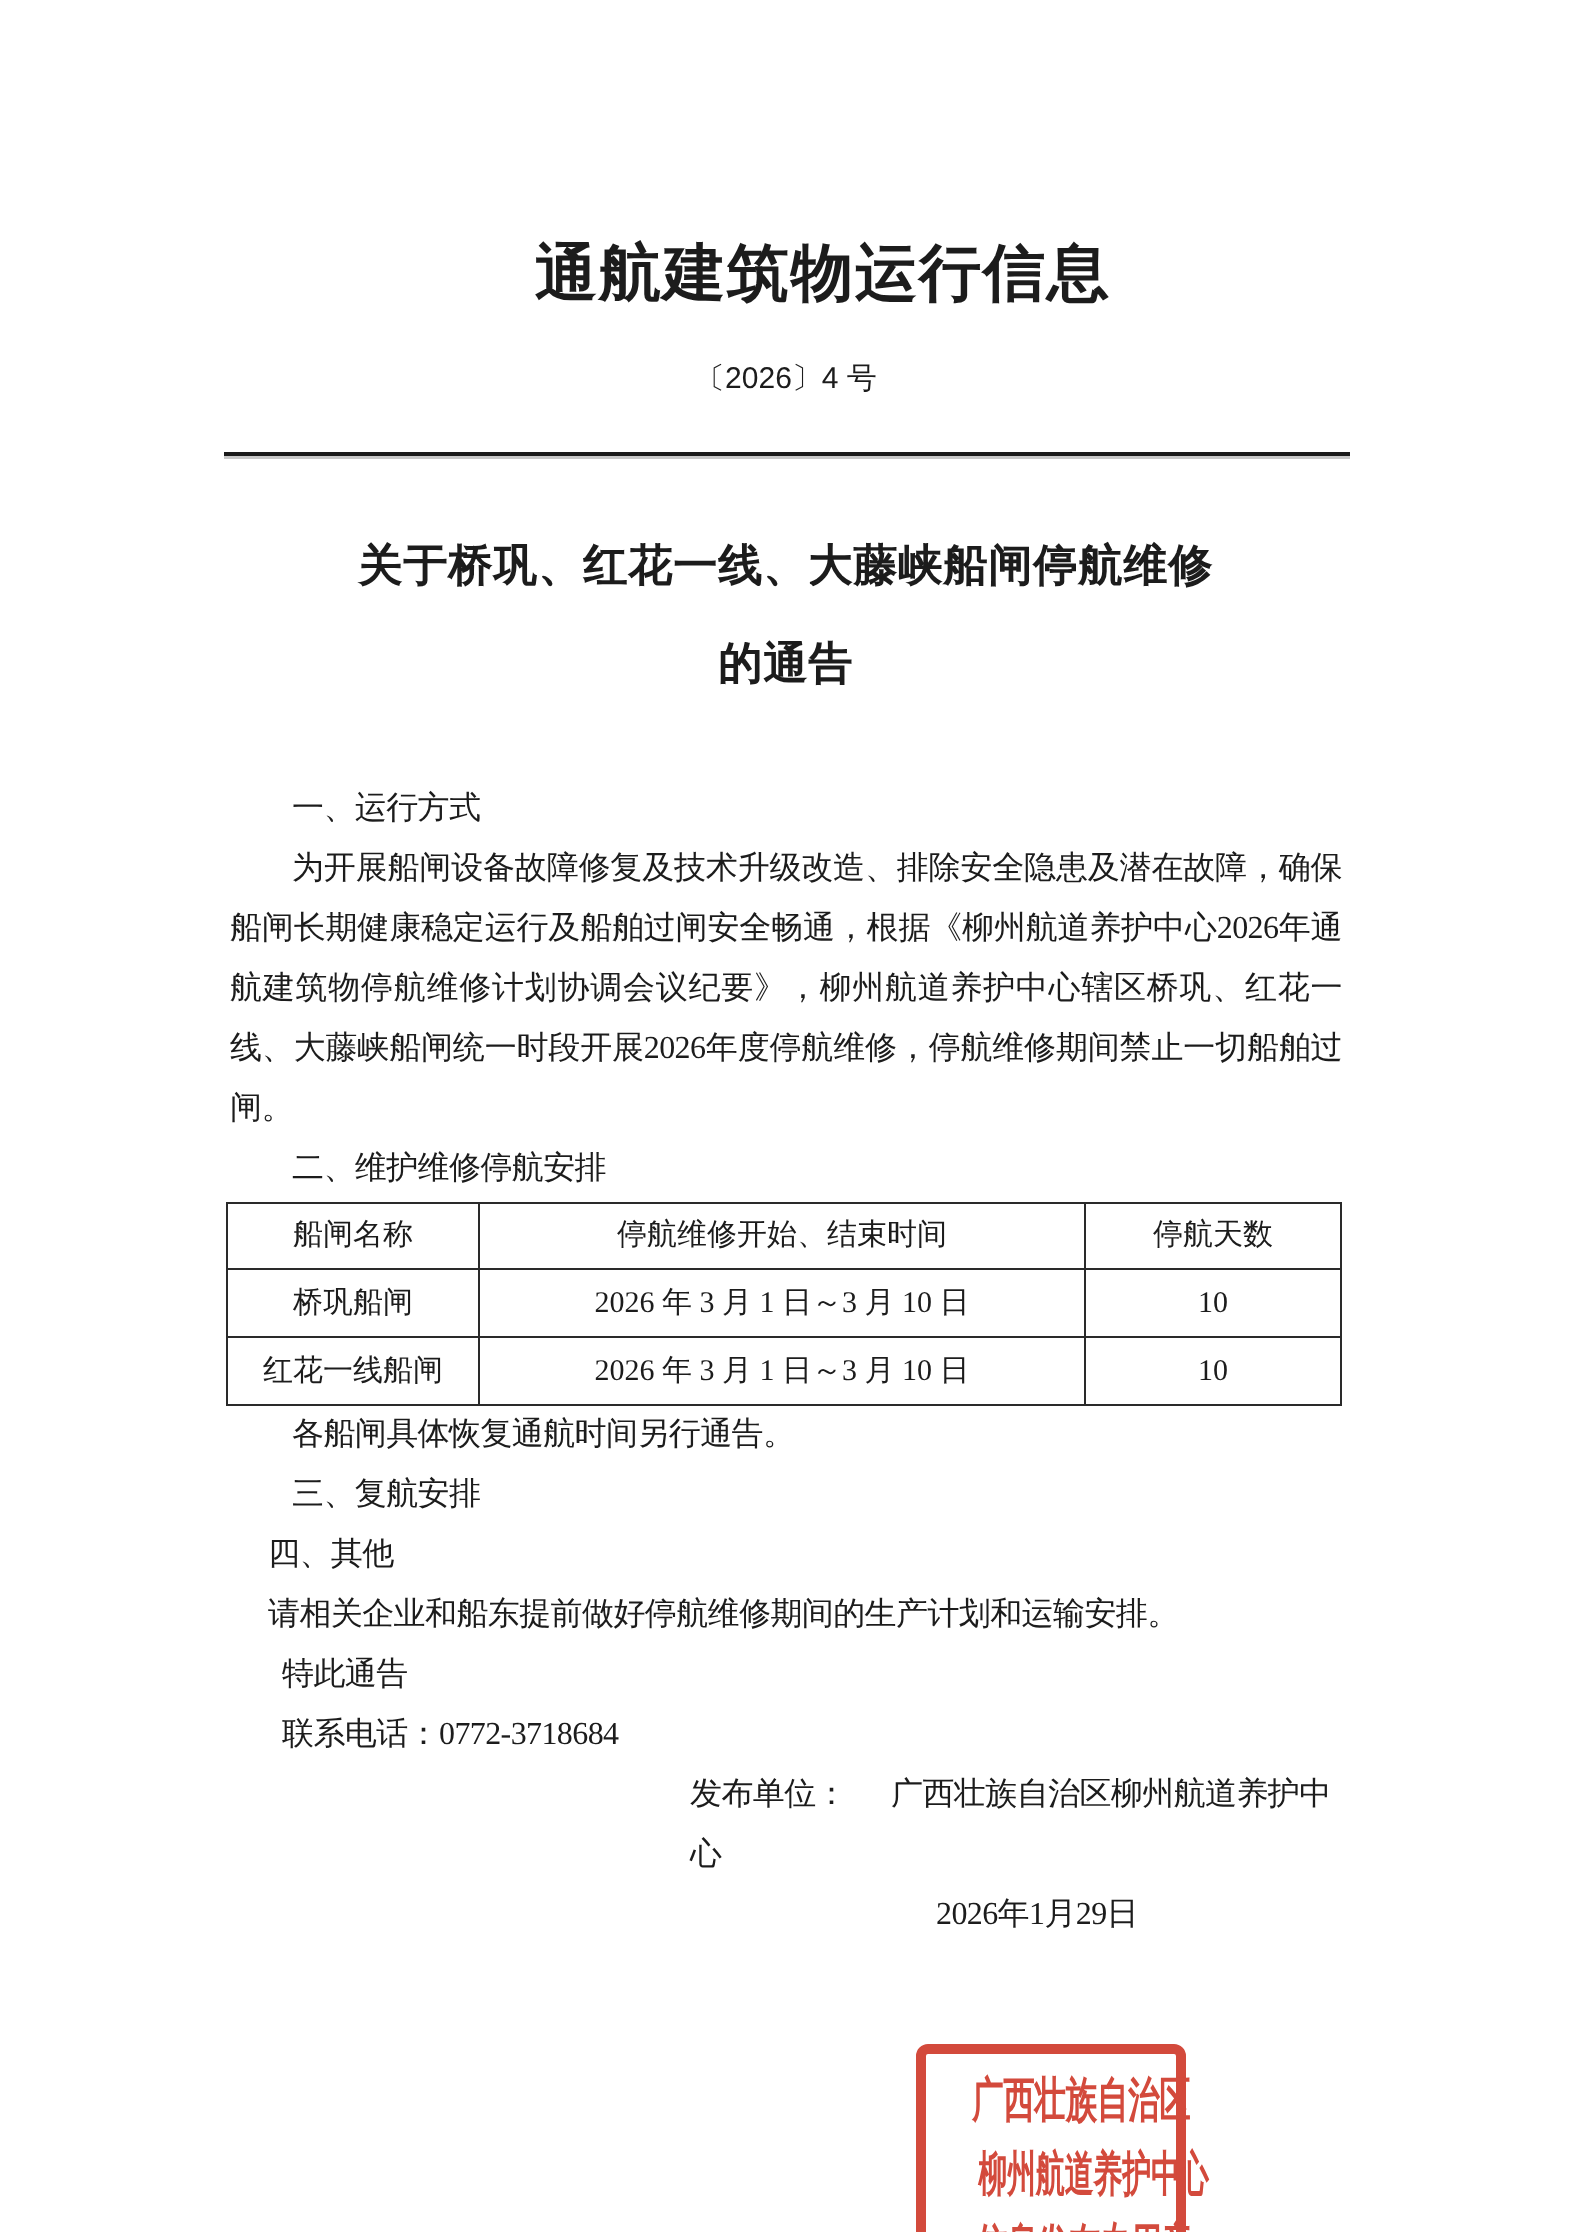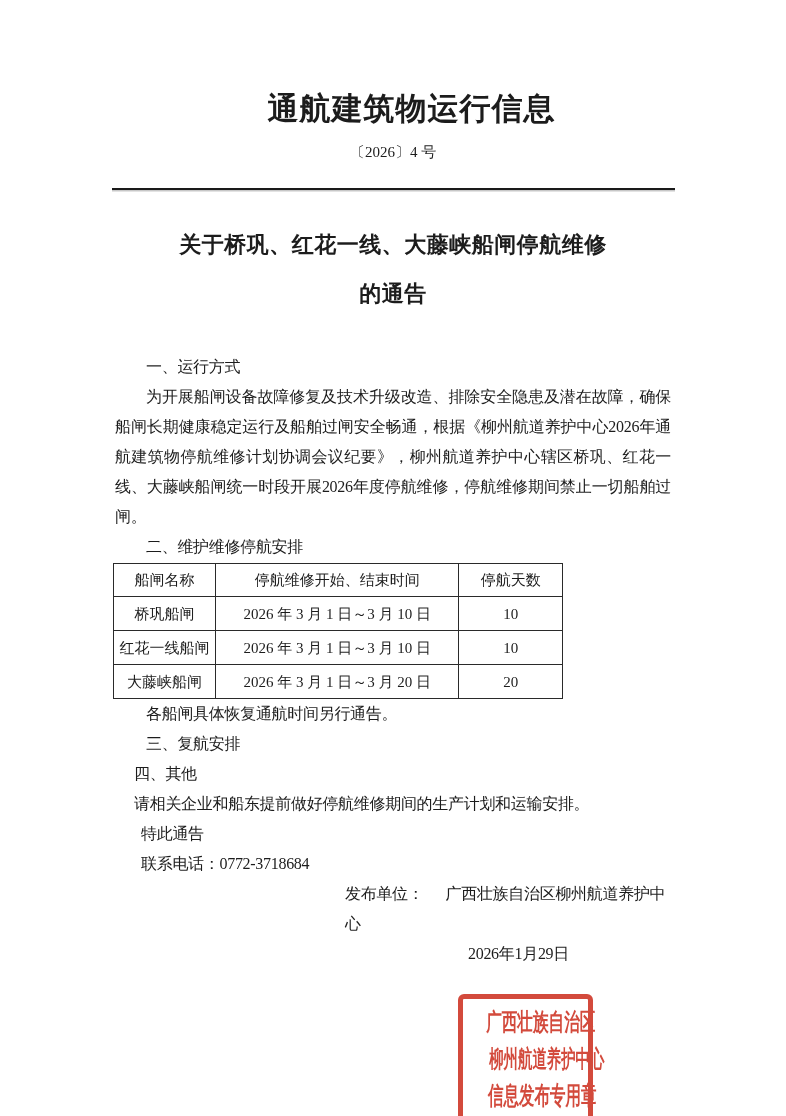--- a/index.html
+++ b/index.html
@@ -4,26 +4,26 @@
 <style>
   html,body{margin:0;padding:0;}
   body{
     width:786px;height:1116px;background:#ffffff;
     font-family:"Liberation Serif","DejaVu Serif",serif;
     color:#1c1c1c;position:relative;overflow:hidden;
   }
   .page{position:relative;width:786px;height:1116px;background:#fff;}
 
   .header-title{
-    margin:88px 0 0 0;text-align:center;
+    margin:116px 0 0 0;text-align:center;
     font-size:31px;font-weight:bold;letter-spacing:1px;line-height:42px;padding-left:37px;
   }
   .doc-number{
-    margin-top:12px;text-align:center;font-size:15px;line-height:20px;
-    font-family:Liberation Serif, serif;
+    margin-top:22px;text-align:center;font-size:15px;line-height:20px;
+    font-family:Liberation Sans, sans-serif;
   }
   .rule{
     width:563px;margin:26px auto 0 auto;height:0;
     border-top:2.5px solid #1a1a1a;
     box-shadow:0 1.5px 0 rgba(0,0,0,.22);
   }
   .notice-title{
     margin-top:30px;text-align:center;
     font-size:22px;font-weight:bold;line-height:49px;letter-spacing:.5px;
   }
@@ -31,21 +31,21 @@
     width:556px;margin:34px 0 0 115px;
     font-size:16px;letter-spacing:-0.3px;line-height:30px;
   }
   .body-block p{margin:0;}
   .indent-2{text-indent:31px;}
   .indent-17{text-indent:26px;}
   .indent-12{text-indent:19px;}
   .para-just{text-indent:31px;text-align:justify;}
 
   table.schedule{
-    border-collapse:collapse;width:450px;margin:1px 0 0 -2px;
+    border-collapse:collapse;width:558px;margin:1px 0 0 -2px;
     font-size:15px;
     padding-left:16px;
   }
   table.schedule th,table.schedule td{
     border:1.5px solid #2a2a2a;text-align:center;vertical-align:middle;
     font-weight:normal;padding:0;letter-spacing:0;
   }
   table.schedule th{height:32px;}
   table.schedule td{height:33px;}
   .col-name{width:126px;}
@@ -104,25 +104,20 @@
       <tr>
         <td>桥巩船闸</td>
         <td>2026 年 3 月 1 日～3 月 10 日</td>
         <td>10</td>
       </tr>
       <tr>
         <td>红花一线船闸</td>
         <td>2026 年 3 月 1 日～3 月 10 日</td>
         <td>10</td>
       </tr>
-      <tr>
-        <td>大藤峡船闸</td>
-        <td>2026 年 3 月 1 日～3 月 20 日</td>
-        <td>20</td>
-      </tr>
     </tbody>
       </table>
 
     <p class="indent-2">各船闸具体恢复通航时间另行通告。</p>
     <p class="indent-2">三、复航安排</p>
     <p class="indent-12">四、其他</p>
     <p class="indent-12">请相关企业和船东提前做好停航维修期间的生产计划和运输安排。</p>
 
     <p class="indent-17 closing-line">特此通告</p>
     <p class="indent-17">联系电话：0772-3718684</p>

